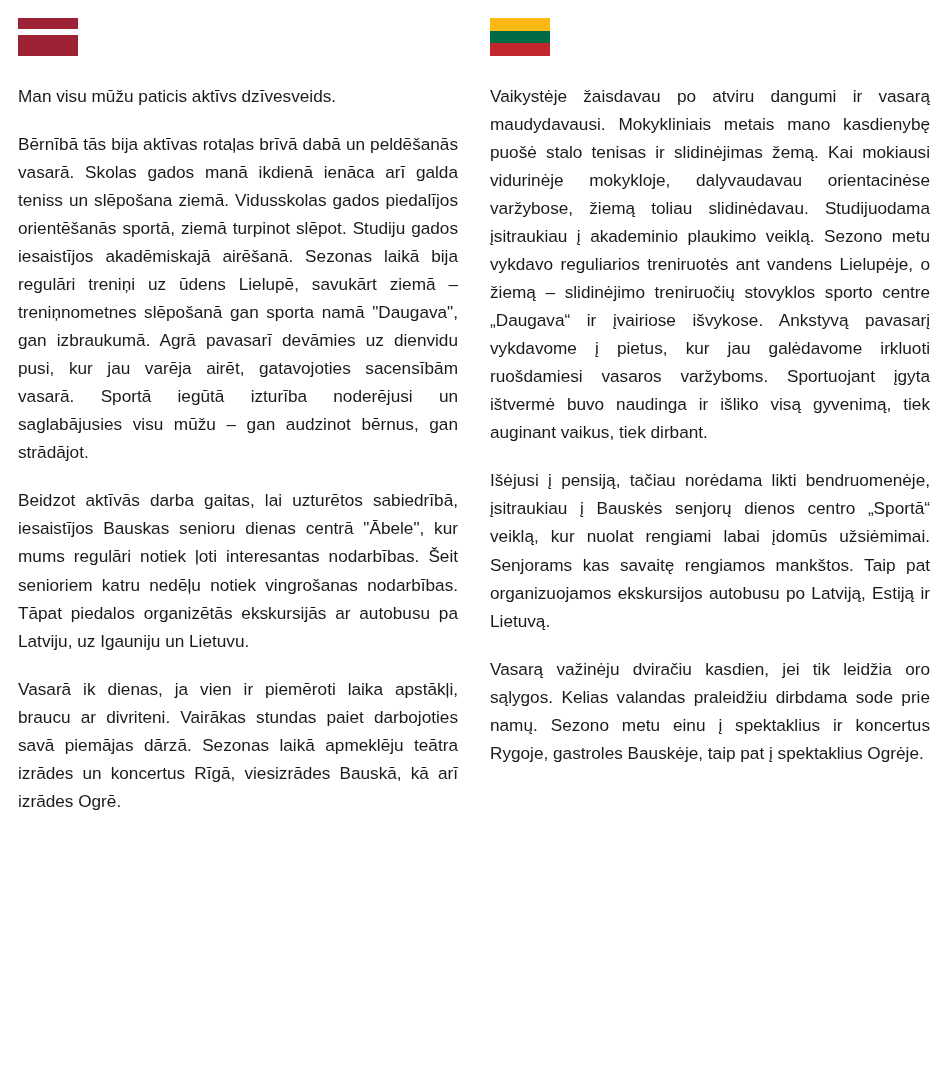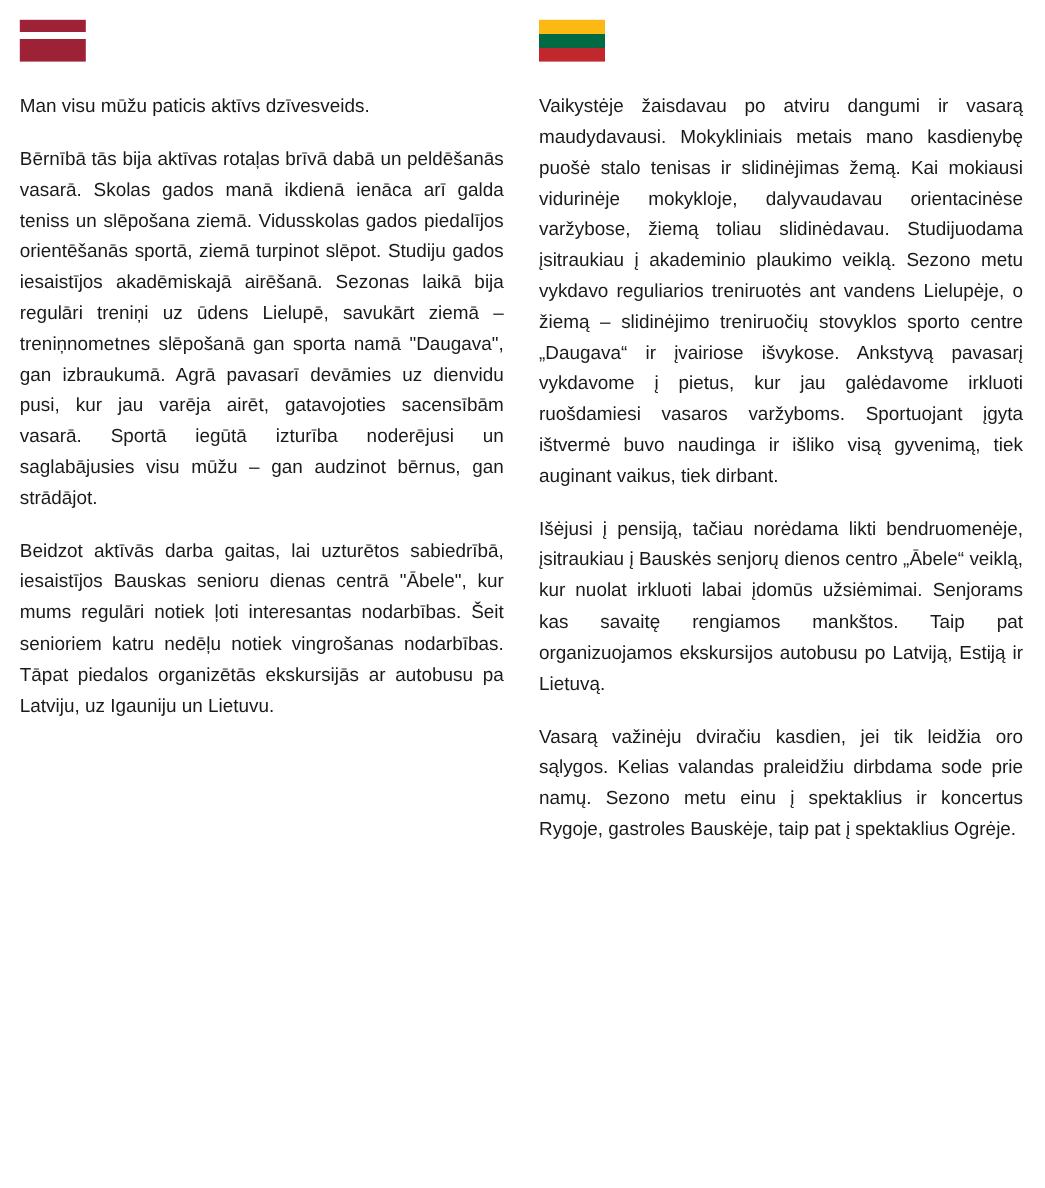--- a/index.html
+++ b/index.html
@@ -70,23 +70,24 @@
 <body>
 
 <div class="page">
   <div class="columns">
 
     <div class="column col-left">
       <div class="flag flag-lv"></div>
       <p class="para">Man visu mūžu paticis aktīvs dzīvesveids.</p>
       <p class="para">Bērnībā tās bija aktīvas rotaļas brīvā dabā un peldēšanās vasarā. Skolas gados manā ikdienā ienāca arī galda teniss un slēpošana ziemā. Vidusskolas gados piedalījos orientēšanās sportā, ziemā turpinot slēpot. Studiju gados iesaistījos akadēmiskajā airēšanā. Sezonas laikā bija regulāri treniņi uz ūdens Lielupē, savukārt ziemā – treniņnometnes slēpošanā gan sporta namā "Daugava", gan izbraukumā. Agrā pavasarī devāmies uz dienvidu pusi, kur jau varēja airēt, gatavojoties sacensībām vasarā. Sportā iegūtā izturība noderējusi un saglabājusies visu mūžu – gan audzinot bērnus, gan strādājot.</p>
       <p class="para">Beidzot aktīvās darba gaitas, lai uzturētos sabiedrībā, iesaistījos Bauskas senioru dienas centrā "Ābele", kur mums regulāri notiek ļoti interesantas nodarbības. Šeit senioriem katru nedēļu notiek vingrošanas nodarbības. Tāpat piedalos organizētās ekskursijās ar autobusu pa Latviju, uz Igauniju un Lietuvu.</p>
+      <p class="para">Vasarā ik dienas, ja vien ir piemēroti laika apstākļi, braucu ar divriteni. Vairākas stundas paiet darbojoties savā piemājas dārzā. Sezonas laikā apmeklēju teātra izrādes un koncertus Rīgā, viesizrādes Bauskā, kā arī izrādes Ogrē.</p>
     </div>
 
     <div class="column col-right">
       <div class="flag flag-lt"></div>
       <p class="para">Vaikystėje žaisdavau po atviru dangumi ir vasarą maudydavausi. Mokykliniais metais mano kasdienybę puošė stalo tenisas ir slidinėjimas žemą. Kai mokiausi vidurinėje mokykloje, dalyvaudavau orientacinėse varžybose, žiemą toliau slidinėdavau. Studijuodama įsitraukiau į akademinio plaukimo veiklą. Sezono metu vykdavo reguliarios treniruotės ant vandens Lielupėje, o žiemą – slidinėjimo treniruočių stovyklos sporto centre „Daugava“ ir įvairiose išvykose. Ankstyvą pavasarį vykdavome į pietus, kur jau galėdavome irkluoti ruošdamiesi vasaros varžyboms. Sportuojant įgyta ištvermė buvo naudinga ir išliko visą gyvenimą, tiek auginant vaikus, tiek dirbant.</p>
-      <p class="para">Išėjusi į pensiją, tačiau norėdama likti bendruomenėje, įsitraukiau į Bauskės senjorų dienos centro „Ābele“ veiklą, kur nuolat irkluoti labai įdomūs užsiėmimai. Senjorams kas savaitę rengiamos mankštos. Taip pat organizuojamos ekskursijos autobusu po Latviją, Estiją ir Lietuvą.</p>
+      <p class="para">Išėjusi į pensiją, tačiau norėdama likti bendruomenėje, įsitraukiau į Bauskės senjorų dienos centro „Sportā“ veiklą, kur nuolat rengiami labai įdomūs užsiėmimai. Senjorams kas savaitę rengiamos mankštos. Taip pat organizuojamos ekskursijos autobusu po Latviją, Estiją ir Lietuvą.</p>
       <p class="para">Vasarą važinėju dviračiu kasdien, jei tik leidžia oro sąlygos. Kelias valandas praleidžiu dirbdama sode prie namų. Sezono metu einu į spektaklius ir koncertus Rygoje, gastroles Bauskėje, taip pat į spektaklius Ogrėje.</p>
     </div>
 
   </div>
 </div>
 
 </body></html>

